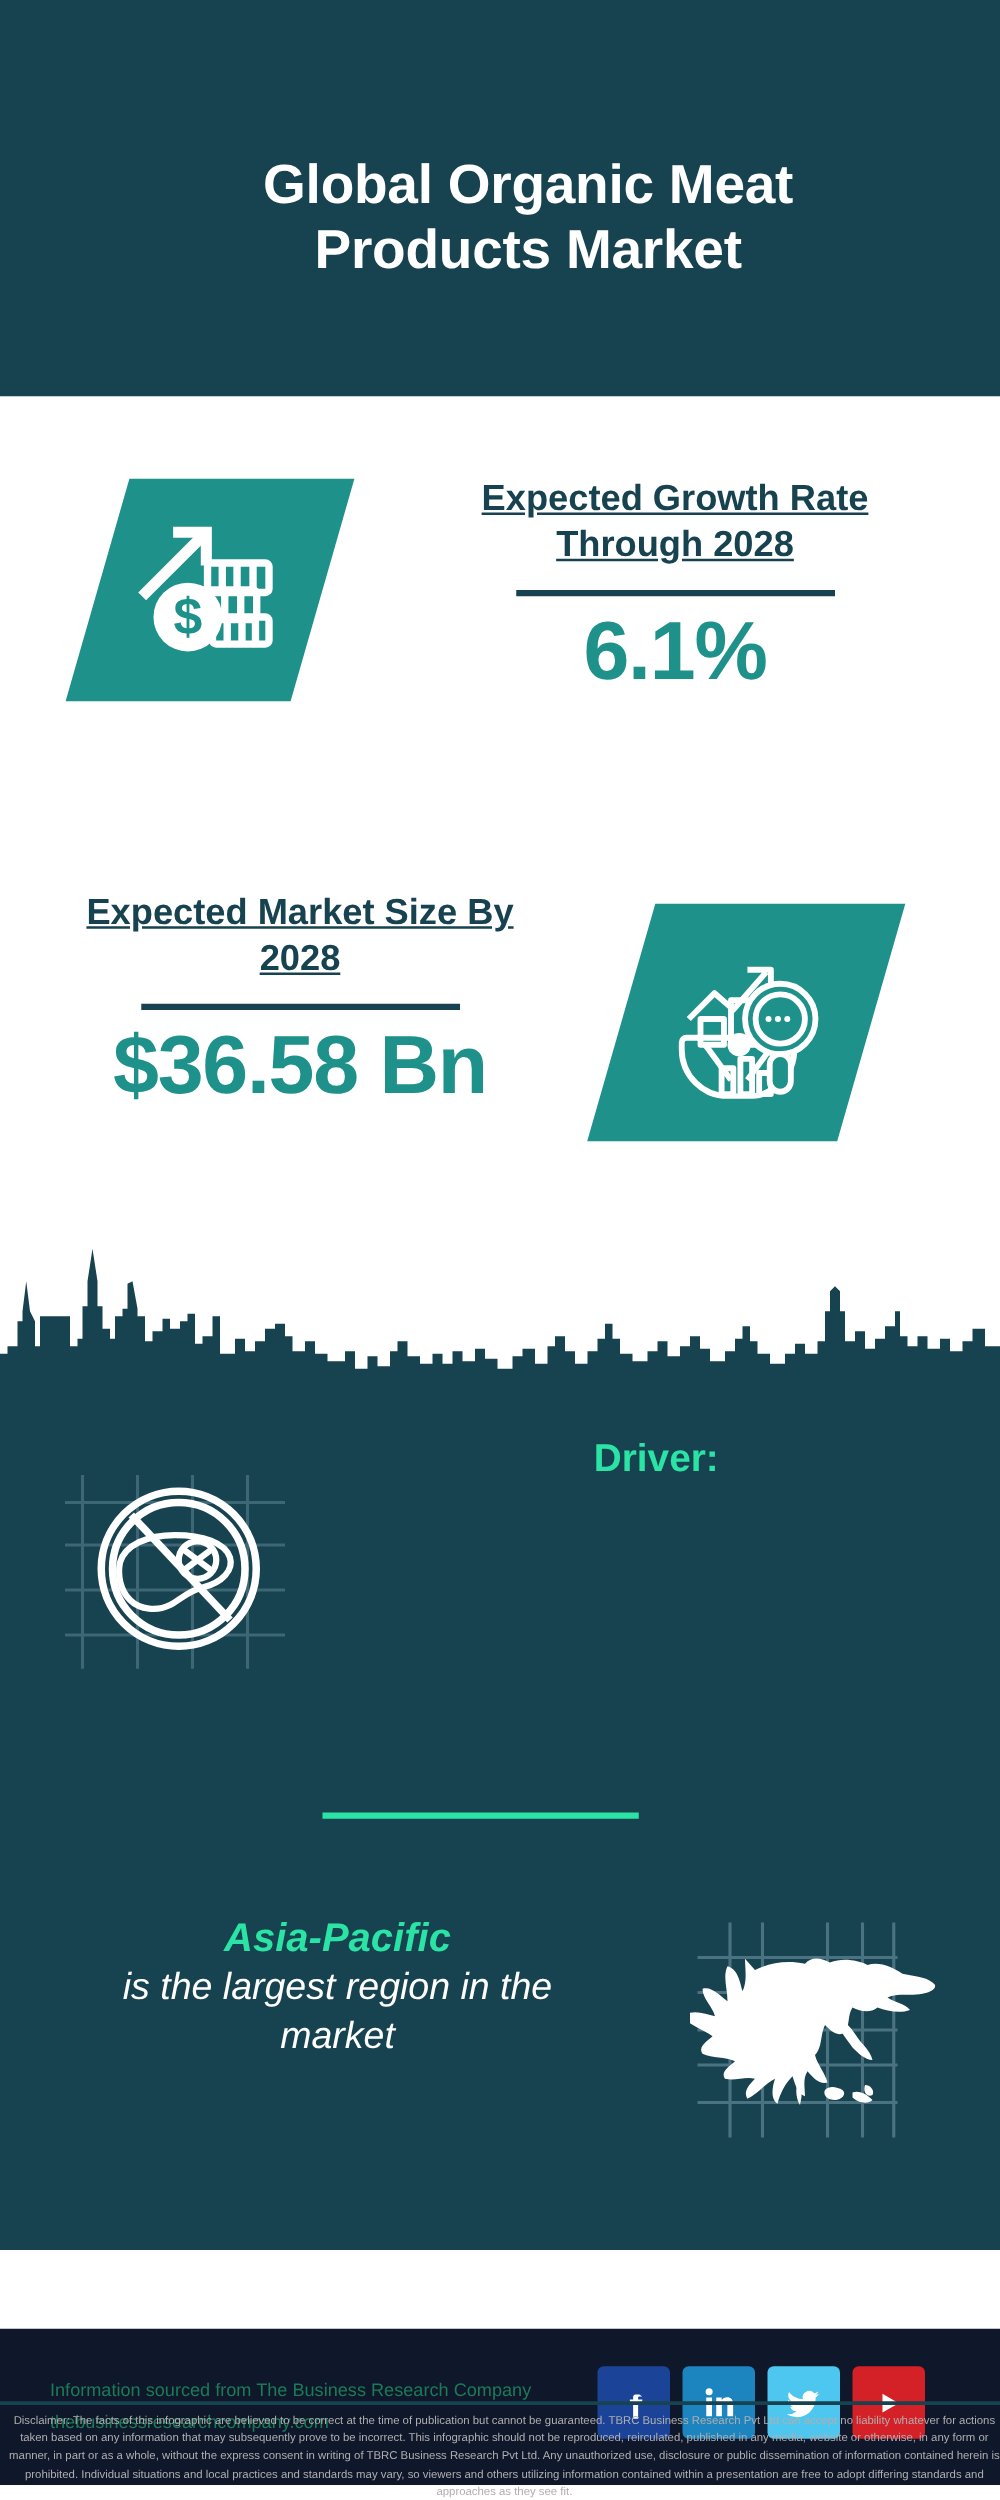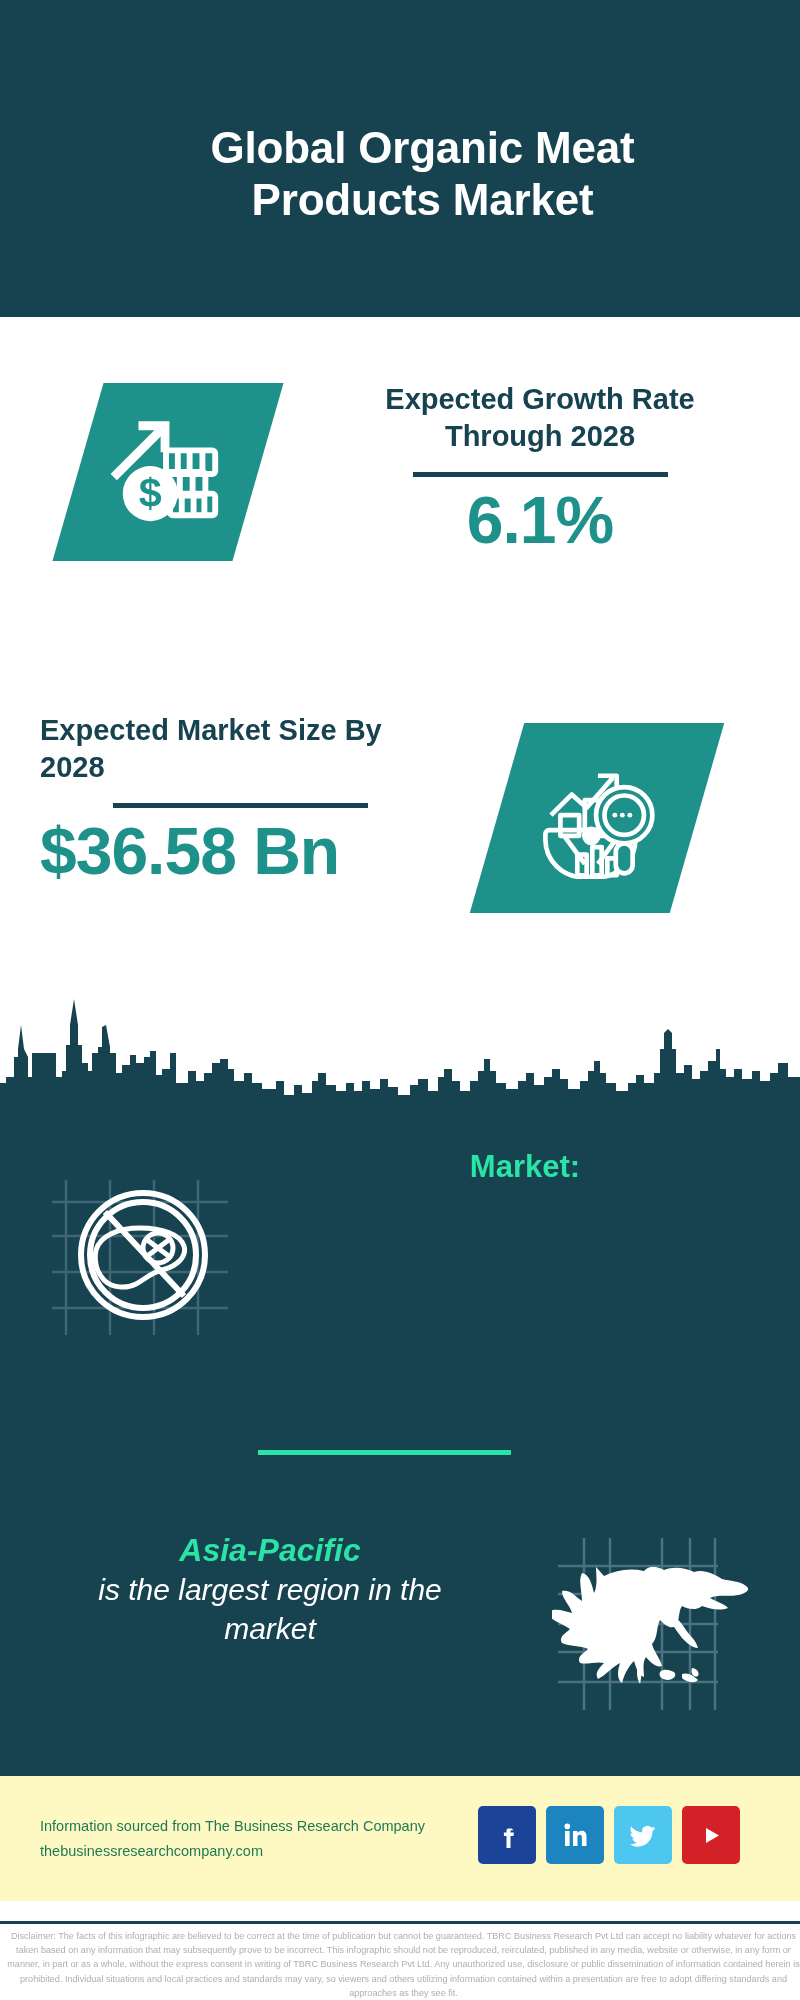--- a/index.html
+++ b/index.html
@@ -33,33 +33,33 @@
   .para-icon .glyph {
     transform: skewX(16deg);
     width:100%; height:100%;
     display:flex; align-items:center; justify-content:center;
   }
   #icon-growth { left:78px; top:66px; width:180px; height:178px; }
   .stat1-text {
     position:absolute; left:340px; top:64px; width:400px; text-align:center;
   }
   .stat-label {
-    color:#17424f; font-size:29px; font-weight:bold; line-height:1.28;
+    color:#17424f; font-size:29px; font-weight:bold; line-height:1.28;text-decoration:underline;
   }
   .stat-div-dark {
     width:255px; height:5px; background:#17424f; margin:17px auto 7px auto;
   }
   .stat-value {
     color:#1d918a; font-size:66px; font-weight:bold; line-height:1.1;
     letter-spacing:-1px;
   }
 
   
   .stat2 { position:absolute; left:0; top:690px; width:800px; height:300px; }
-  .stat2-text { position:absolute; left:40px; top:22px; width:400px; }
+  .stat2-text { position:absolute; left:40px; top:22px; width:400px; text-align:center; }
   #icon-research { left:497px; top:33px; width:200px; height:190px; }
 
   
   .dark-section {
     position:absolute; left:0; top:1105px; width:800px; height:695px;
     background:#17424f;
   }
   .skyline {
     position:absolute; left:0; top:985px; width:800px; height:125px;
     display:block;
@@ -92,22 +92,22 @@
   .region-head {
     color:#2ae3a4; font-size:32px; font-weight:bold; line-height:1.25;font-style:italic;
   }
   .region-sub {
     color:#ffffff; font-size:30px; font-weight:normal; line-height:1.3;font-style:italic;
   }
   #icon-map-wrap { position:absolute; left:552px; top:0px; width:230px; height:200px; }
 
   
   .footer {
-    position:absolute; left:0; top:1776px; width:800px; height:125px;
-    background:#fef9c3;
+    position:absolute; left:0; top:1863px; width:800px; height:125px;
+    background:#0f172a;
     text-decoration:underline;
   }
   .footer-source {
     position:absolute; left:40px; top:38px; width:460px;
     color:#1d7a56; font-size:14.5px; line-height:1.72;
   }
   .social-row {
     position:absolute; left:478px; top:30px;
     display:flex; gap:10px; align-items:center;
   }
@@ -264,21 +264,21 @@
         </g>
         <g fill="none" stroke="#ffffff" stroke-width="6">
           <circle cx="95" cy="95" r="62"></circle>
           <circle cx="95" cy="95" r="53"></circle>
           <line x1="57" y1="52" x2="136" y2="136"></line>
         </g>
       </svg>
     </div>
 
     <div class="driver-text">
-      <div class="driver-head">Market:</div>
+      <div class="driver-head">Driver:</div>
     </div>
   </div>
 
   <div class="mint-div"></div>
 
   <div class="region-block">
 
     <div class="region-text">
       <div class="region-head">Asia-Pacific</div>
       <div class="region-sub">is the largest region in the market</div>

